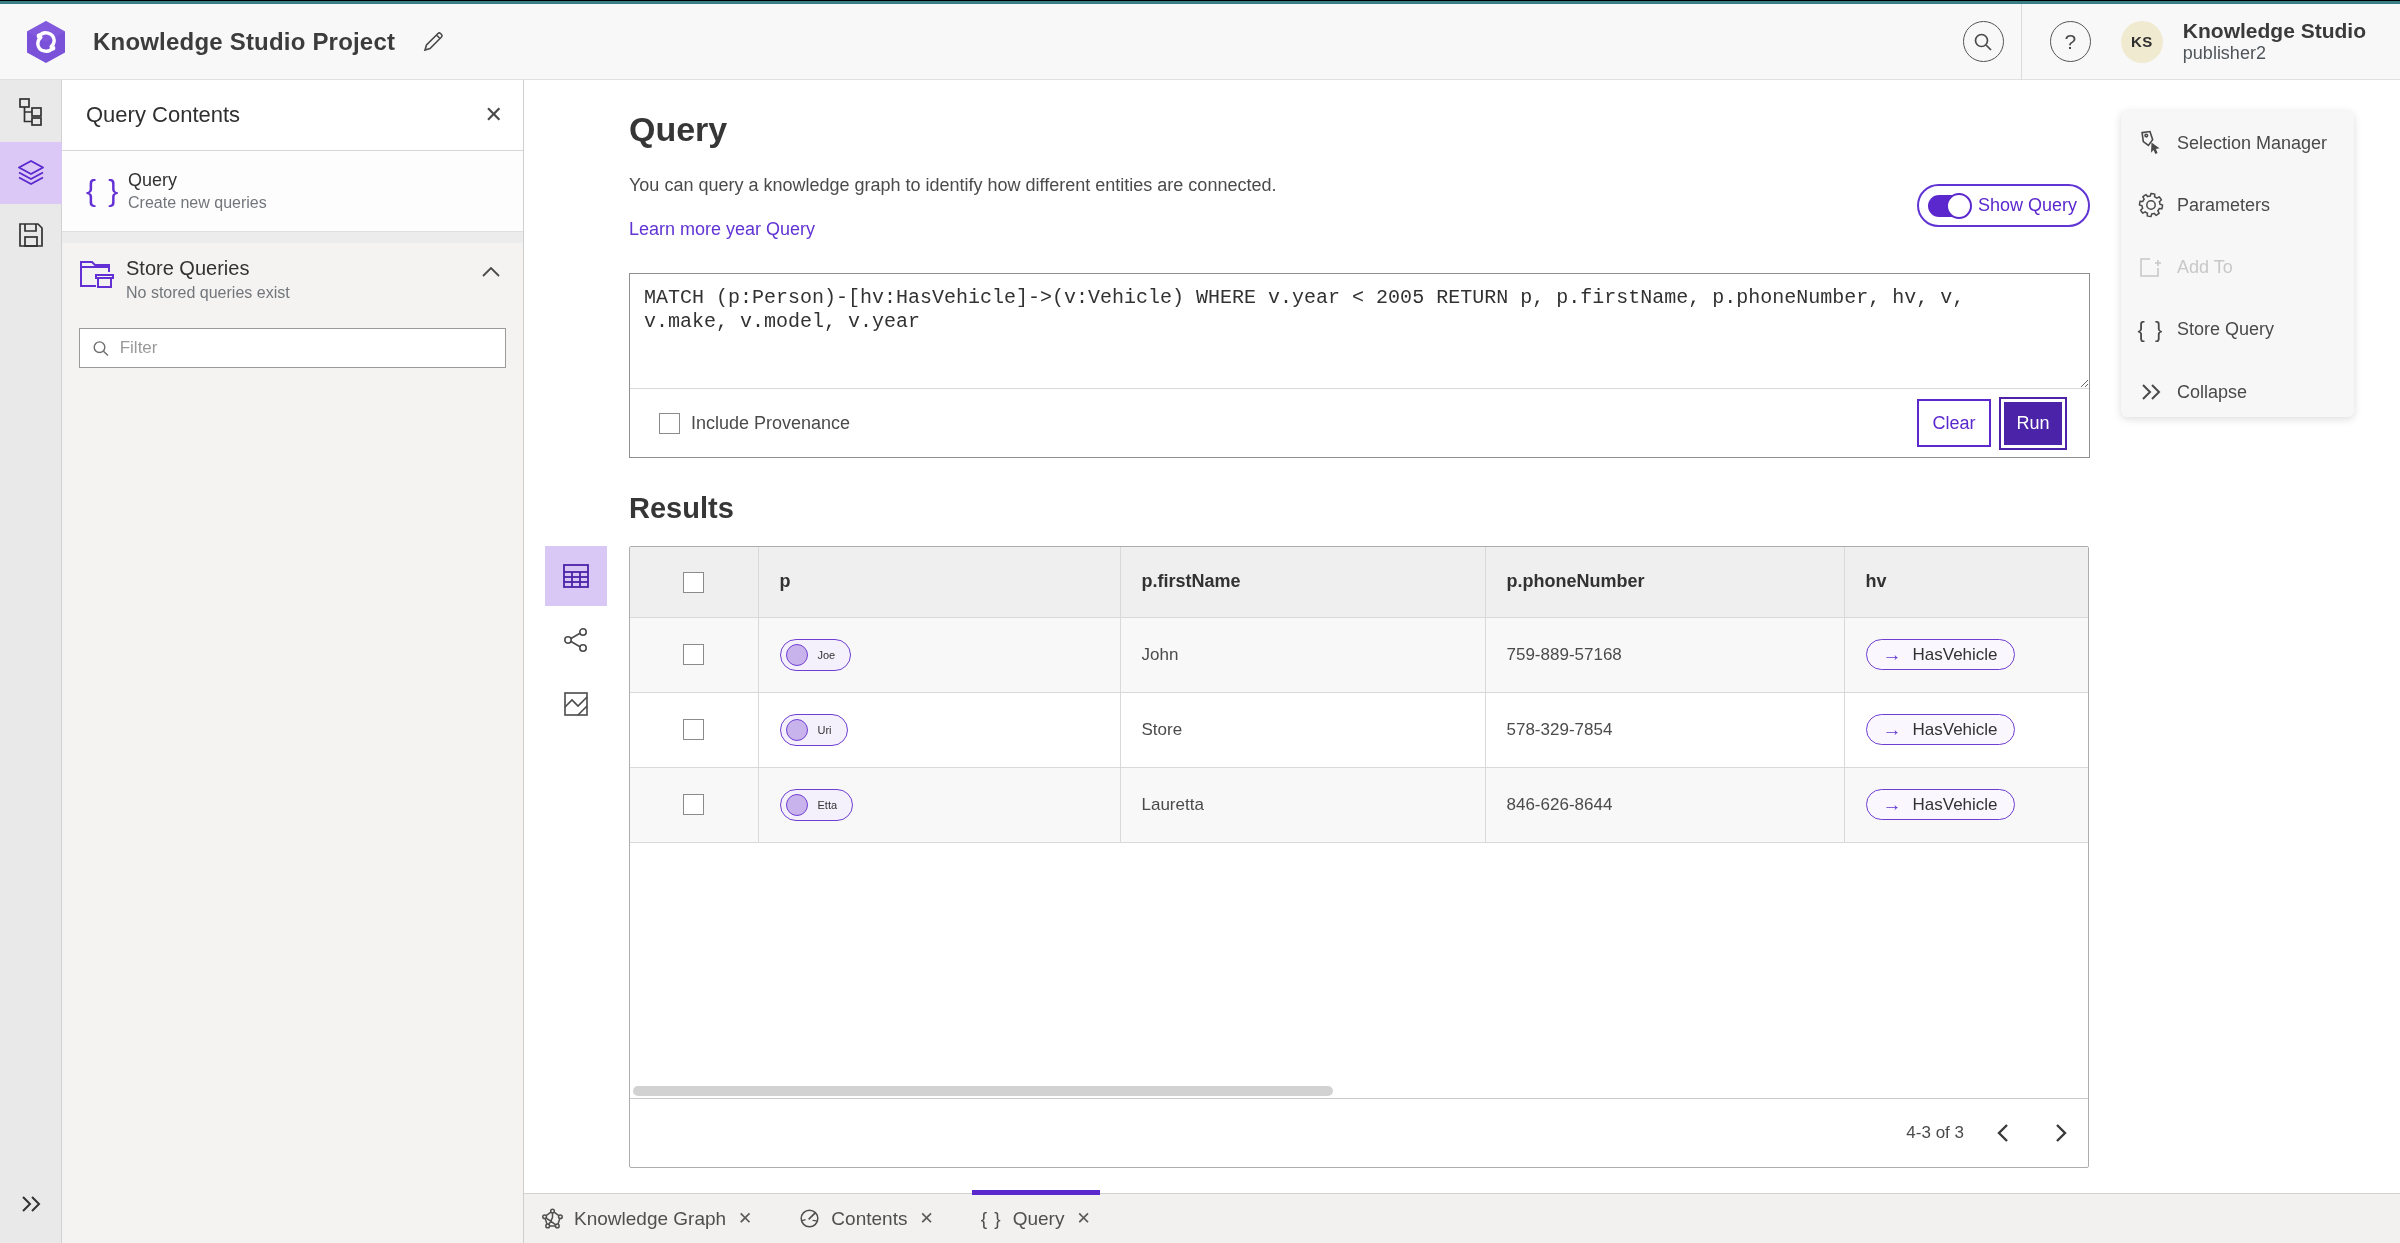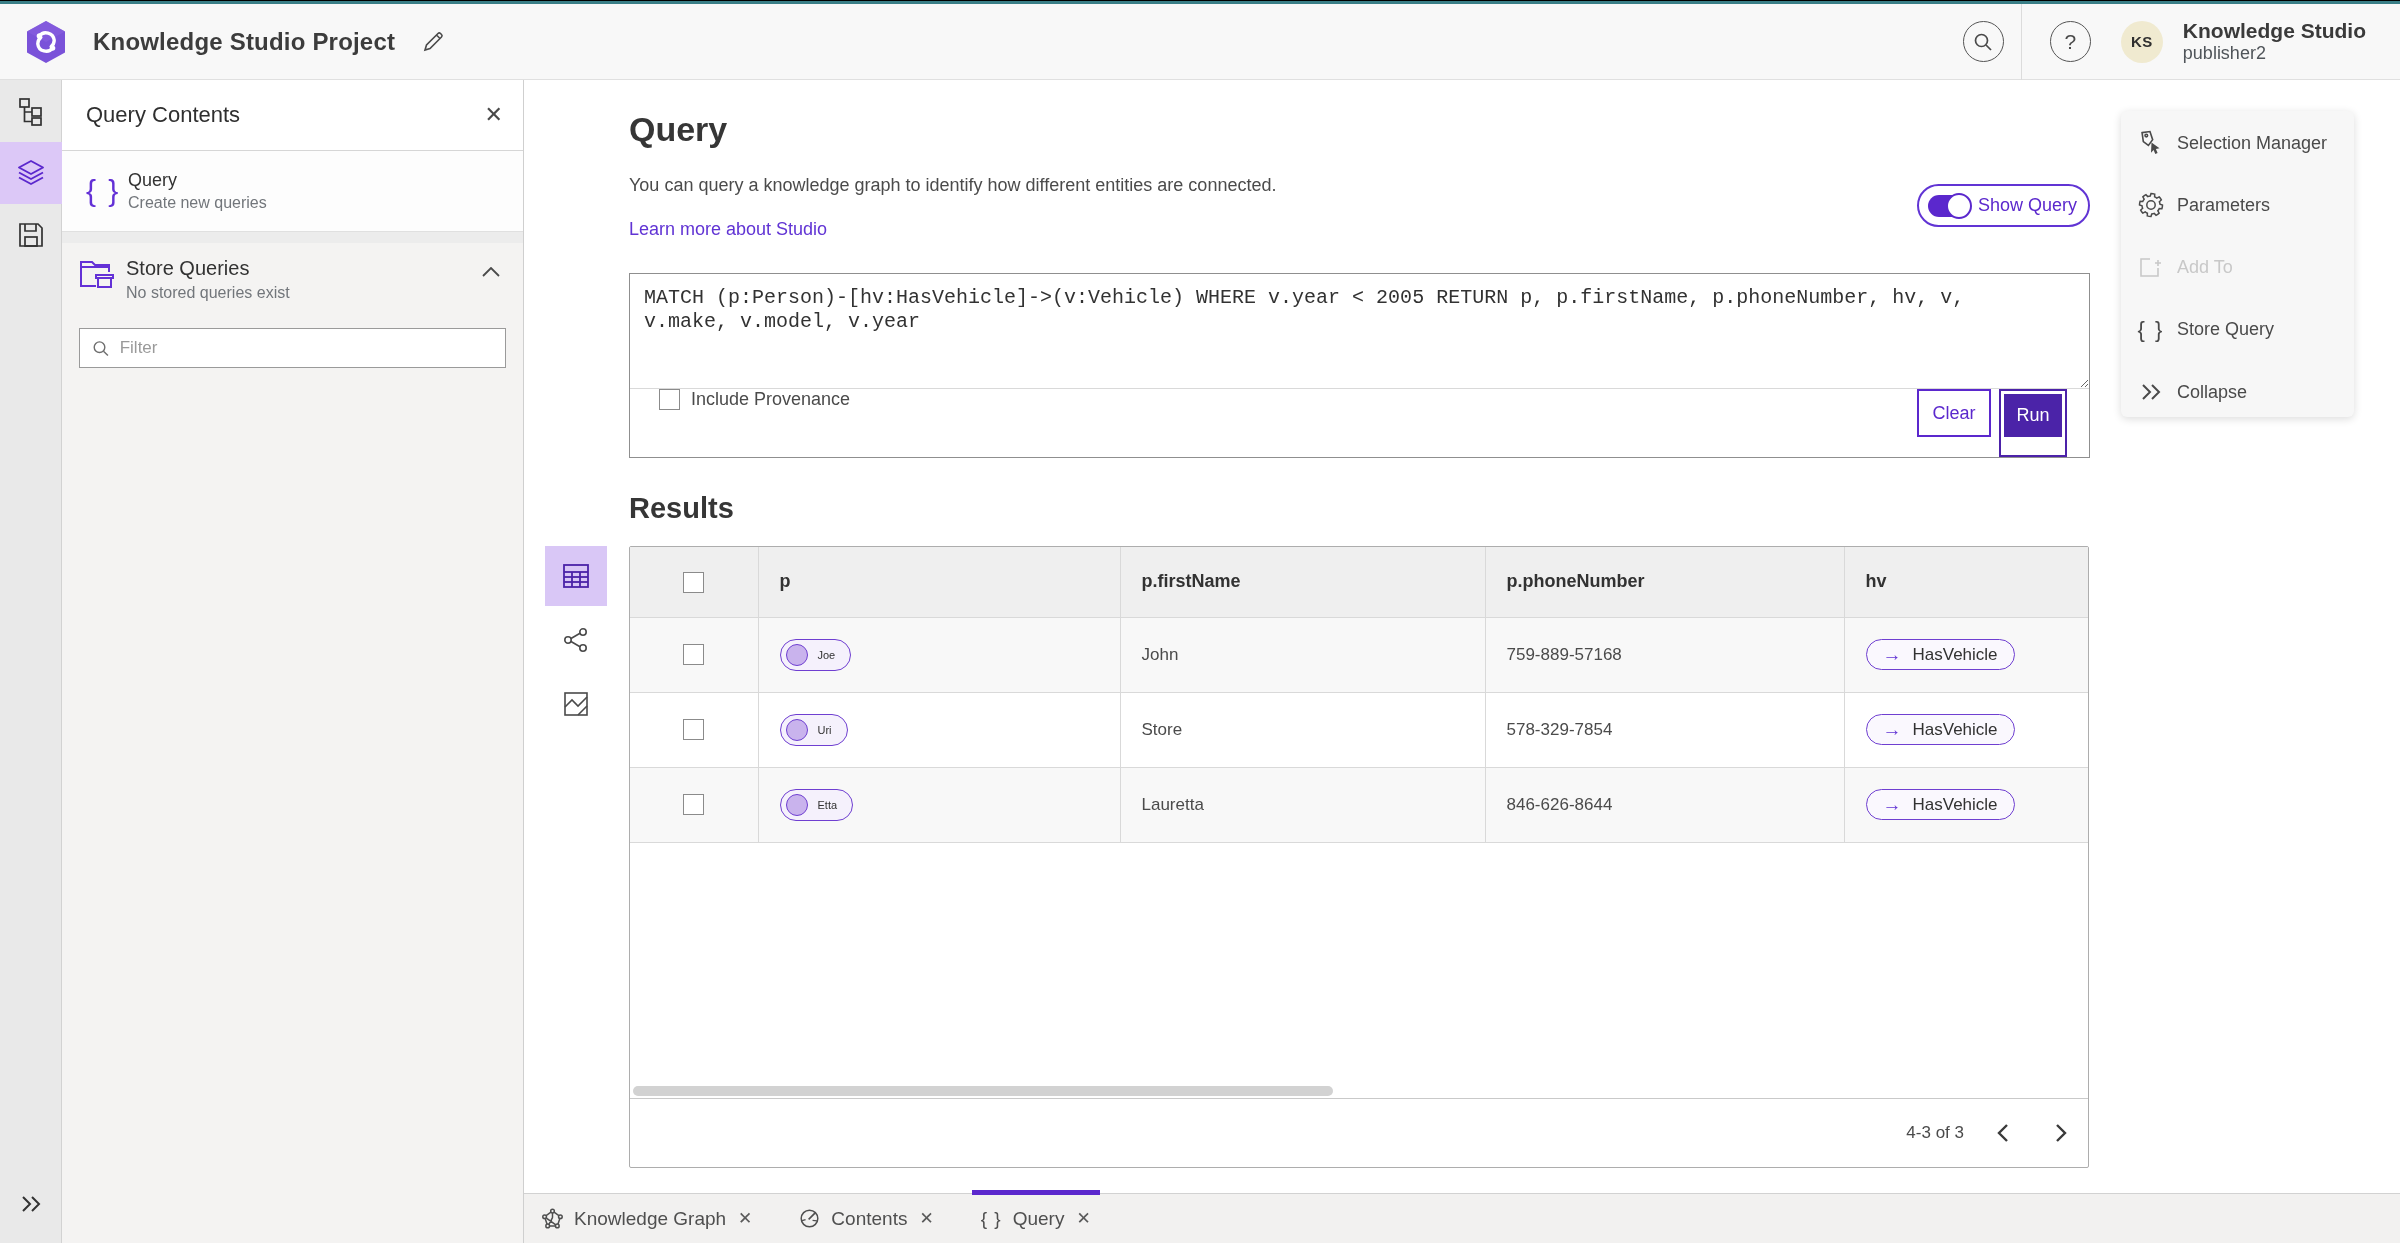--- a/index.html
+++ b/index.html
@@ -53,21 +53,21 @@
   .page-title { position:absolute; left:105px; top:30px; font-size:34px; font-weight:700; color:#363636; }
   .page-desc { position:absolute; left:105px; top:95px; font-size:18px; color:#4b4b4b; }
   .learn-link { position:absolute; left:105px; top:139px; font-size:18px; color:#6134d4; cursor:pointer; text-decoration:none; }
   .toggle-pill { position:absolute; left:1393px; top:104px; width:173px; height:43px; border:2px solid #6134d4; border-radius:22px; display:flex; align-items:center; padding:0 10px 0 9px; cursor:pointer; background:#fff; white-space:nowrap; }
   .switch { width:41px; height:22px; background:#5b28cd; border-radius:11px; position:relative; flex:0 0 auto; }
   .switch-knob { position:absolute; right:-3px; top:-2px; width:26px; height:26px; background:#fff; border:2px solid #5b28cd; border-radius:50%; }
   .toggle-label { margin-left:9px; font-size:18px; color:#5b28cd; white-space:nowrap; }
   
   .query-box { position:absolute; left:105px; top:193px; width:1461px; height:185px; border:1px solid #8f8f8f; background:#fff; display:flex; flex-direction:column; }
   .query-textarea { width:100%; height:115px; border:none; border-bottom:1px solid #d9d9d9; resize:both; outline:none; font-family:"Liberation Mono", monospace; font-size:20px; line-height:24px; color:#323232; padding:12px 14px; overflow:auto; }
-  .query-footer { flex:1; display:flex; padding:0 22px 0 29px; }
+  .query-footer { flex:1; display:flex; align-items:center; padding:0 22px 0 29px; }
   .checkbox { width:21px; height:21px; border:1px solid #8b8b8b; background:#fff; flex:0 0 auto; cursor:pointer; }
   .prov-label { margin-left:11px; font-size:18px; color:#4b4b4b; }
   .footer-spacer { flex:1; }
   .clear-btn { width:74px; height:48px; border:2px solid #5b28cd; background:#fff; color:#5b28cd; font-size:18px; font-family:"Liberation Sans", sans-serif; cursor:pointer; }
   .run-wrap { margin-left:8px; border:2.5px solid #4c22a9; background:#fff; padding:3px; cursor:pointer; }
   .run-btn { width:58px; height:43px; background:#4b23a8; color:#fff; border:none; font-size:18px; font-family:"Liberation Sans", sans-serif; display:flex; align-items:center; justify-content:center; cursor:pointer; }
   
   .results-title { position:absolute; left:105px; top:412px; font-size:29px; font-weight:700; color:#363636; }
   .view-strip { position:absolute; left:21px; top:466px; width:62px; }
   .view-btn { width:62px; height:60px; display:flex; align-items:center; justify-content:center; cursor:pointer; margin-bottom:4px; }
@@ -234,21 +234,21 @@
             <line x1="13" y1="13" x2="18" y2="18" stroke="#6e6e6e" stroke-width="1.6"></line>
           </svg>
         <input class="filter-input" placeholder="Filter" style="">
       </div>
     </div>
   </aside>
 
   <main class="content">
     <h1 class="page-title">Query</h1>
     <div class="page-desc">You can query a knowledge graph to identify how different entities are connected.</div>
-    <a class="learn-link">Learn more about Studio</a>
+    <a class="learn-link">Learn more year Query</a>
 
     <div class="toggle-pill">
       <span class="switch">
           <span class="switch-knob"></span>
         </span>
       <span class="toggle-label">Show Query</span>
     </div>
 
     <div class="query-box">
       <textarea class="query-textarea" spellcheck="false" style="">MATCH (p:Person)-[hv:HasVehicle]-&gt;(v:Vehicle) WHERE v.year &lt; 2005 RETURN p, p.firstName, p.phoneNumber, hv, v,

